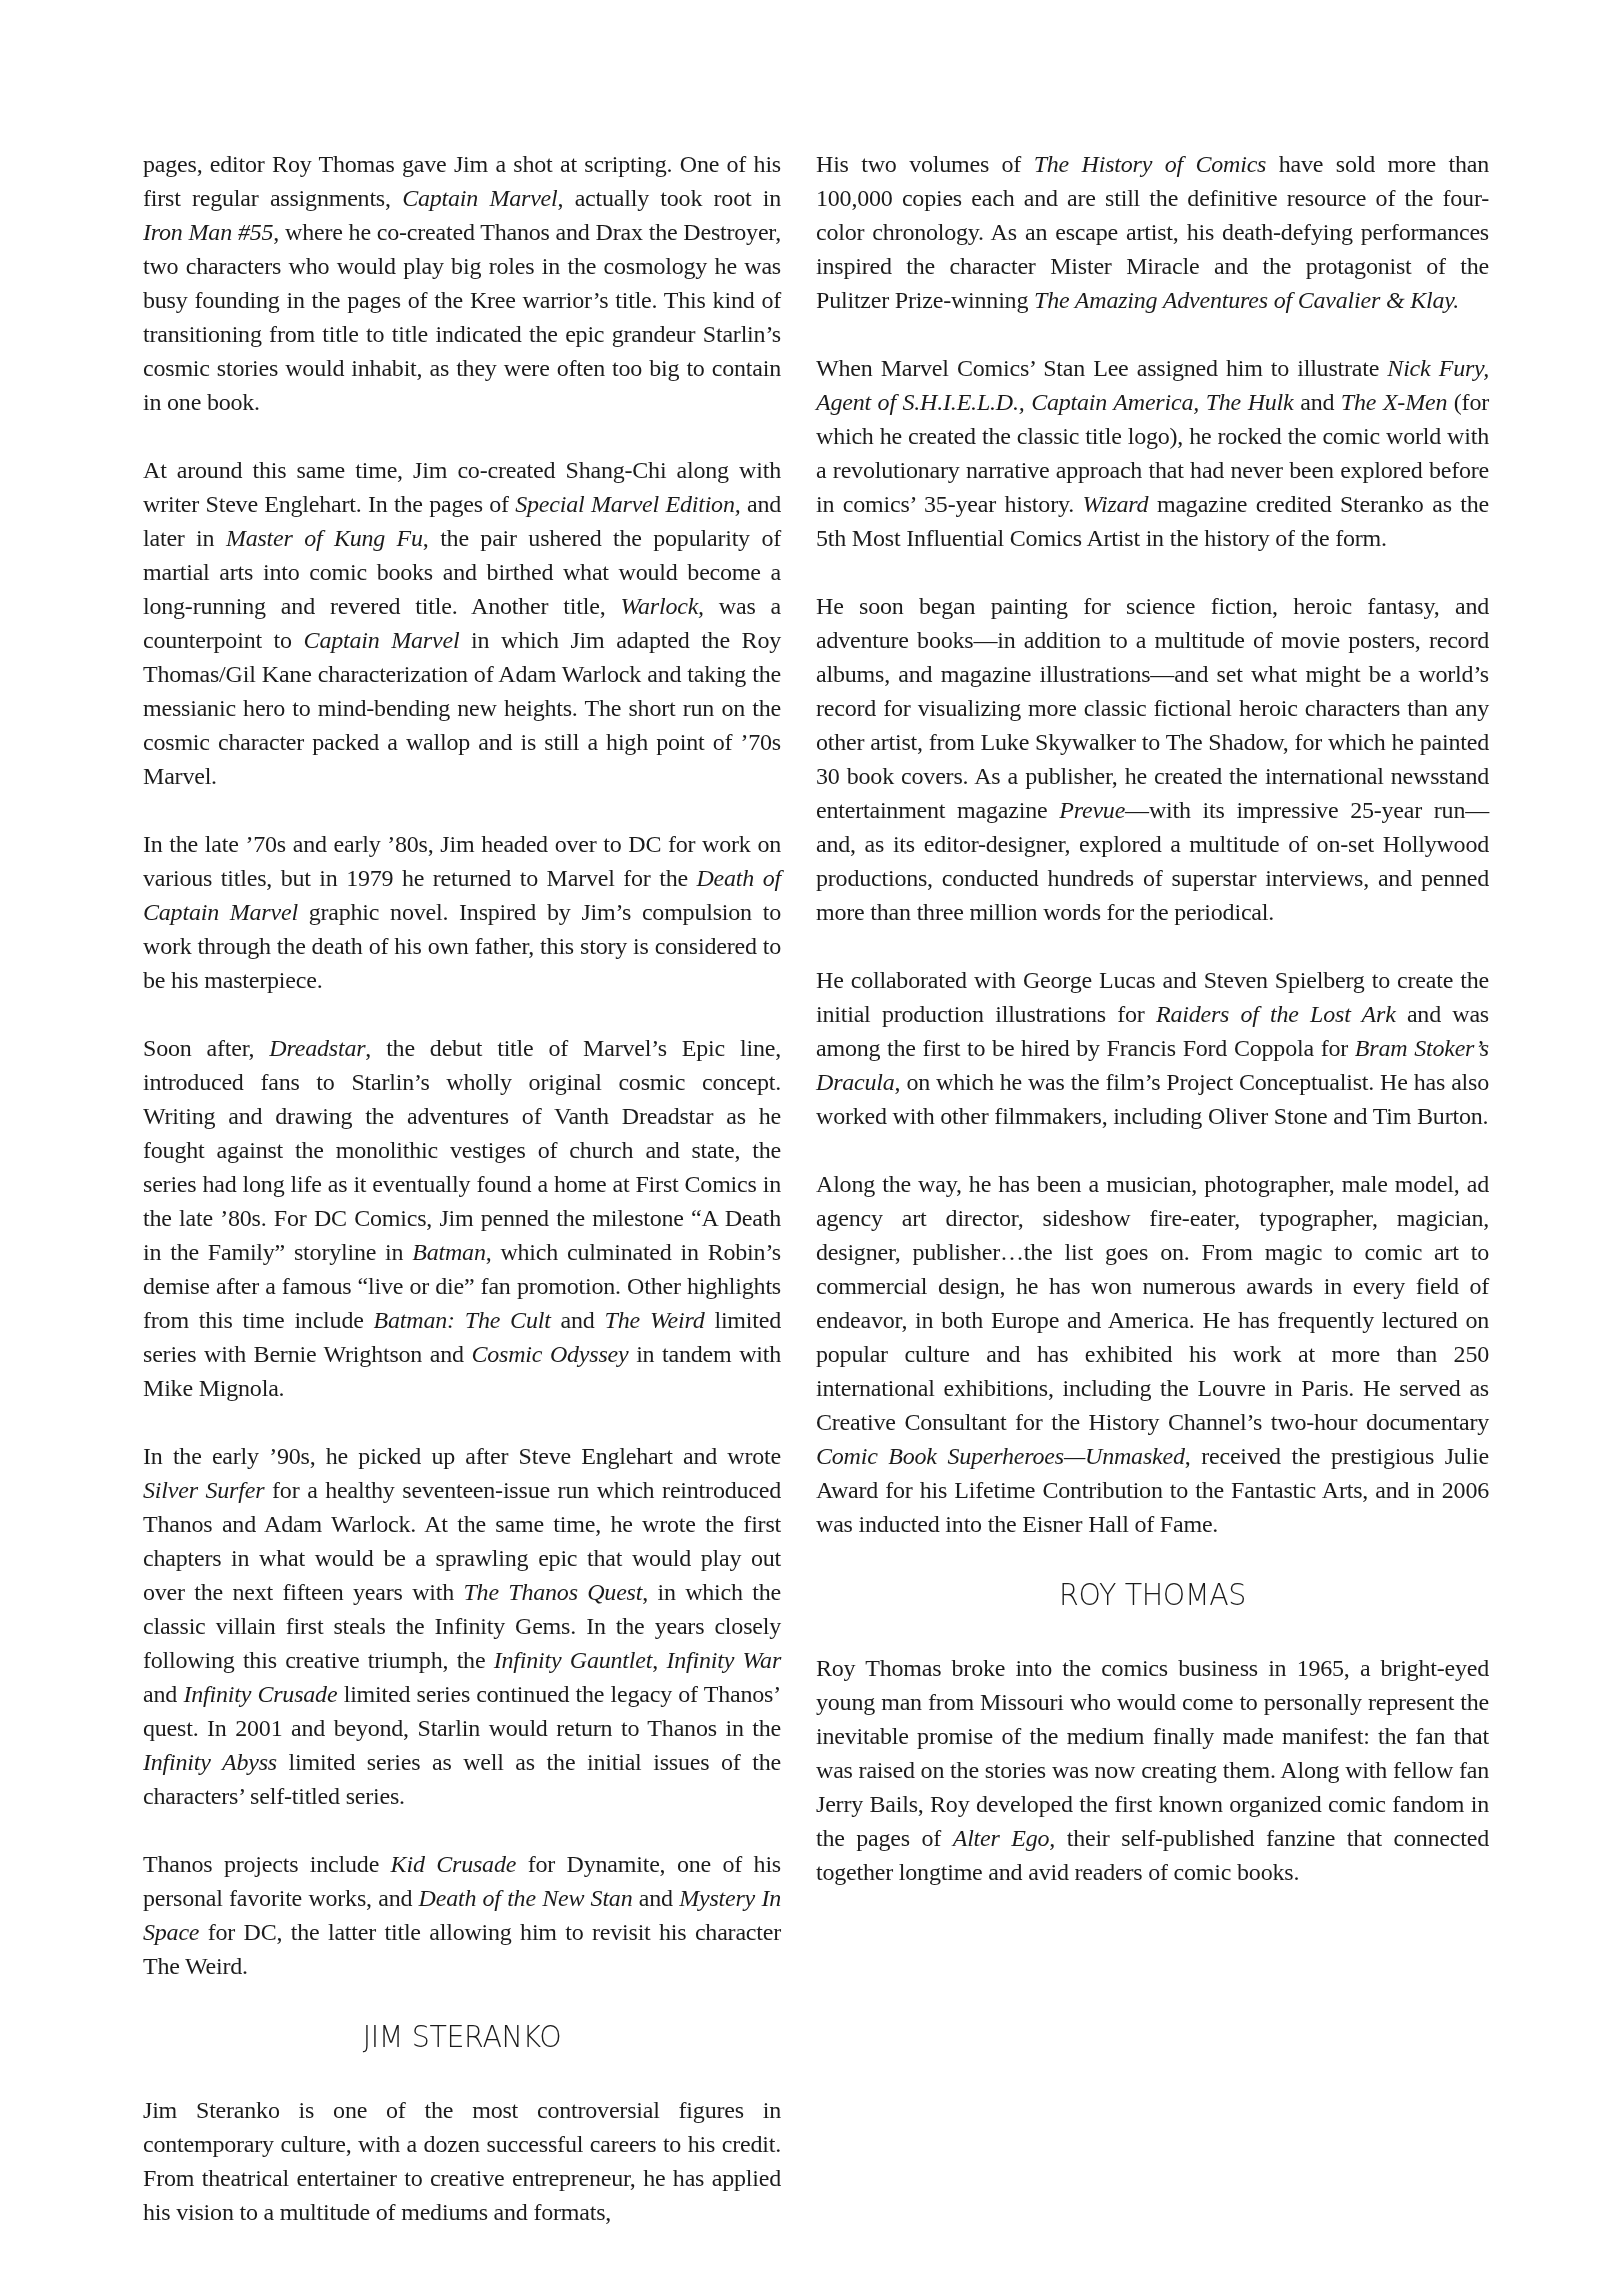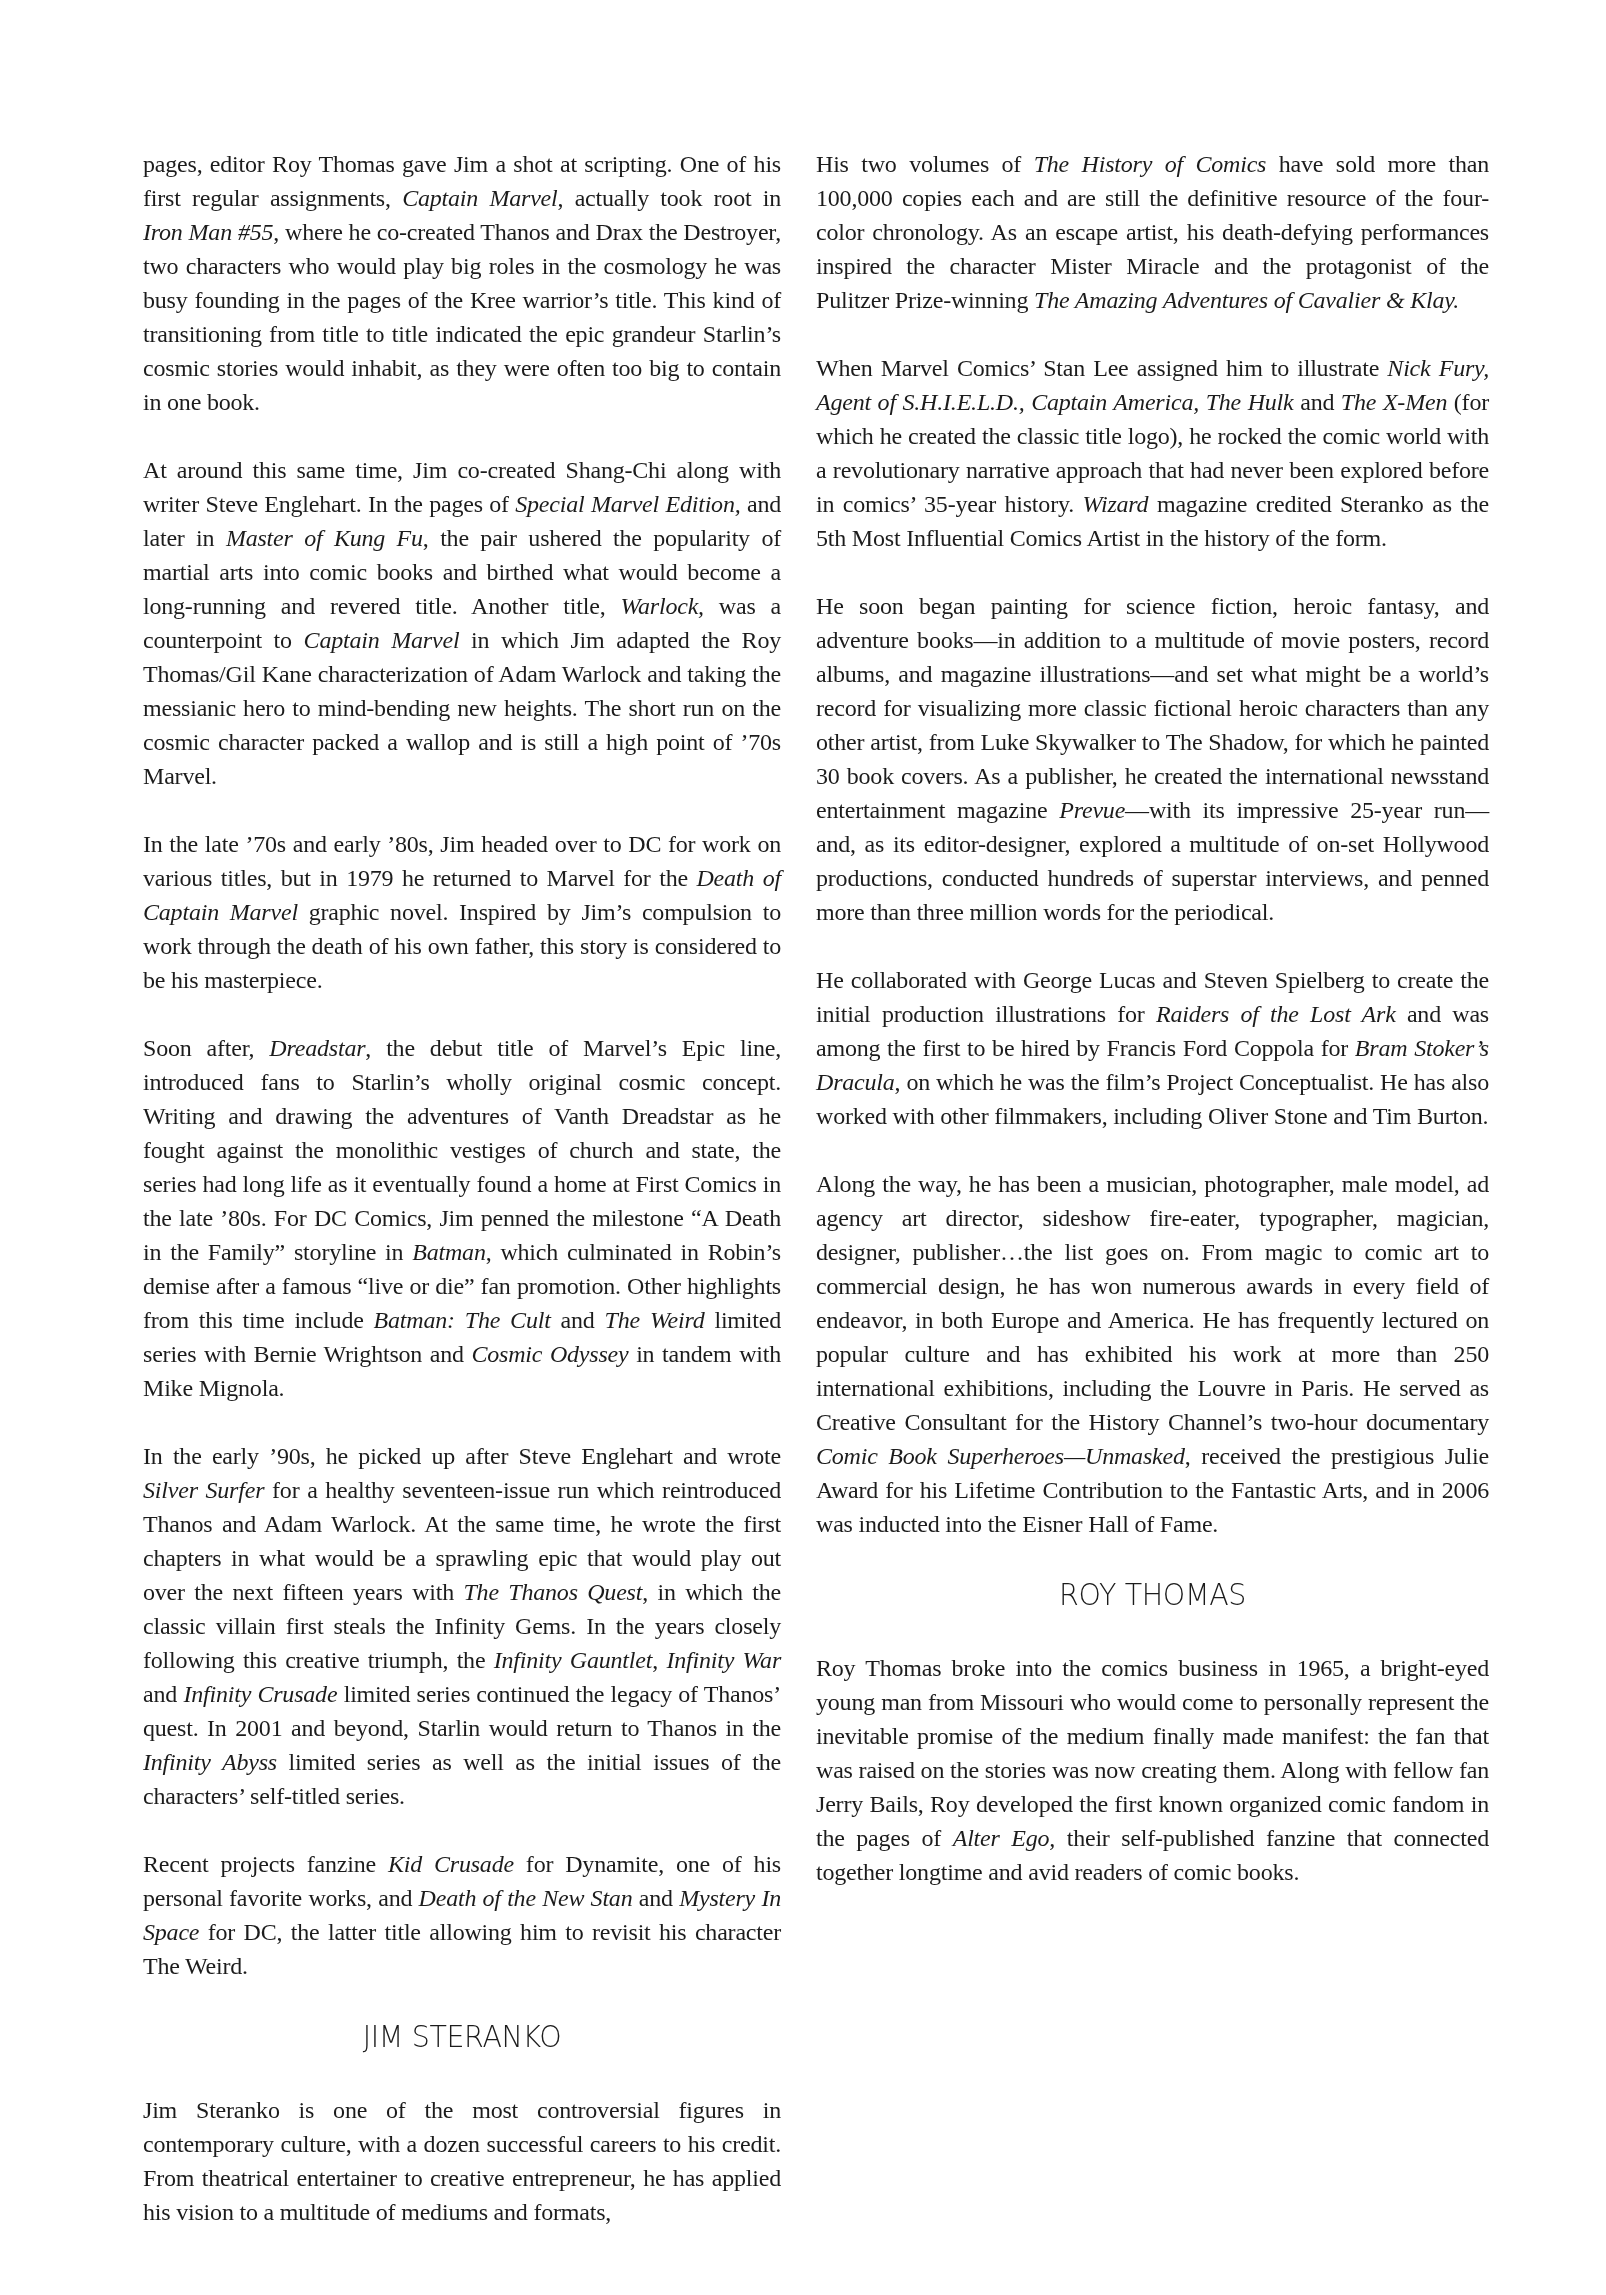--- a/index.html
+++ b/index.html
@@ -35,21 +35,21 @@
 <body>
 
 <div class="page">
   <div class="col col-left">
     <div>
         <p class="para"><span>pages, editor Roy Thomas gave Jim a shot at scripting. One of his first regular assignments, </span><em>Captain Marvel</em><span>, actually took root in </span><em>Iron Man #55</em><span>, where he co-created Thanos and Drax the Destroyer, two characters who would play big roles in the cosmology he was busy founding in the pages of the Kree warrior’s title. This kind of transitioning from title to title indicated the epic grandeur Starlin’s cosmic stories would inhabit, as they were often too big to contain in one book.</span></p>
         <p class="para"><span>At around this same time, Jim co-created Shang-Chi along with writer Steve Englehart. In the pages of </span><em>Special Marvel Edition,</em><span> and later in </span><em>Master of Kung Fu</em><span>, the pair ushered the popularity of martial arts into comic books and birthed what would become a long-running and revered title. Another title, </span><em>Warlock,</em><span> was a counterpoint to </span><em>Captain Marvel</em><span> in which Jim adapted the Roy Thomas/Gil Kane characterization of Adam Warlock and taking the messianic hero to mind-bending new heights. The short run on the cosmic character packed a wallop and is still a high point of ’70s Marvel.</span></p>
         <p class="para"><span>In the late ’70s and early ’80s, Jim headed over to DC for work on various titles, but in 1979 he returned to Marvel for the </span><em>Death of Captain Marvel</em><span> graphic novel. Inspired by Jim’s compulsion to work through the death of his own father, this story is considered to be his masterpiece.</span></p>
         <p class="para"><span>Soon after, </span><em>Dreadstar</em><span>, the debut title of Marvel’s Epic line, introduced fans to Starlin’s wholly original cosmic concept. Writing and drawing the adventures of Vanth Dreadstar as he fought against the monolithic vestiges of church and state, the series had long life as it eventually found a home at First Comics in the late ’80s. For DC Comics, Jim penned the milestone “A Death in the Family” storyline in </span><em>Batman</em><span>, which culminated in Robin’s demise after a famous “live or die” fan promotion. Other highlights from this time include </span><em>Batman: The Cult</em><span> and </span><em>The Weird</em><span> limited series with Bernie Wrightson and </span><em>Cosmic Odyssey</em><span> in tandem with Mike Mignola.</span></p>
         <p class="para"><span>In the early ’90s, he picked up after Steve Englehart and wrote </span><em>Silver Surfer</em><span> for a healthy seventeen-issue run which reintroduced Thanos and Adam Warlock. At the same time, he wrote the first chapters in what would be a sprawling epic that would play out over the next fifteen years with </span><em>The Thanos Quest</em><span>, in which the classic villain first steals the Infinity Gems. In the years closely following this creative triumph, the </span><em>Infinity Gauntlet</em><span>, </span><em>Infinity War</em><span> and </span><em>Infinity Crusade</em><span> limited series continued the legacy of Thanos’ quest. In 2001 and beyond, Starlin would return to Thanos in the </span><em>Infinity Abyss</em><span> limited series as well as the initial issues of the characters’ self-titled series.</span></p>
-        <p class="para"><span>Recent projects fanzine </span><em>Kid Crusade</em><span> for Dynamite, one of his personal favorite works, and </span><em>Death of the New Stan</em><span> and </span><em>Mystery In Space</em><span> for DC, the latter title allowing him to revisit his character The Weird.</span></p>
+        <p class="para"><span>Thanos projects include </span><em>Kid Crusade</em><span> for Dynamite, one of his personal favorite works, and </span><em>Death of the New Stan</em><span> and </span><em>Mystery In Space</em><span> for DC, the latter title allowing him to revisit his character The Weird.</span></p>
       </div>
     <div class="heading">JIM STERANKO</div>
     <div>
         <p class="para"><span>Jim Steranko is one of the most controversial figures in contemporary culture, with a dozen successful careers to his credit. From theatrical entertainer to creative entrepreneur, he has applied his vision to a multitude of mediums and formats,</span></p>
       </div>
   </div>
 
   <div class="col col-right">
     <div>
         <p class="para"><span>His two volumes of </span><em>The History of Comics</em><span> have sold more than 100,000 copies each and are still the definitive resource of the four-color chronology. As an escape artist, his death-defying performances inspired the character Mister Miracle and the protagonist of the Pulitzer Prize-winning </span><em>The Amazing Adventures of Cavalier &amp; Klay.</em></p>

